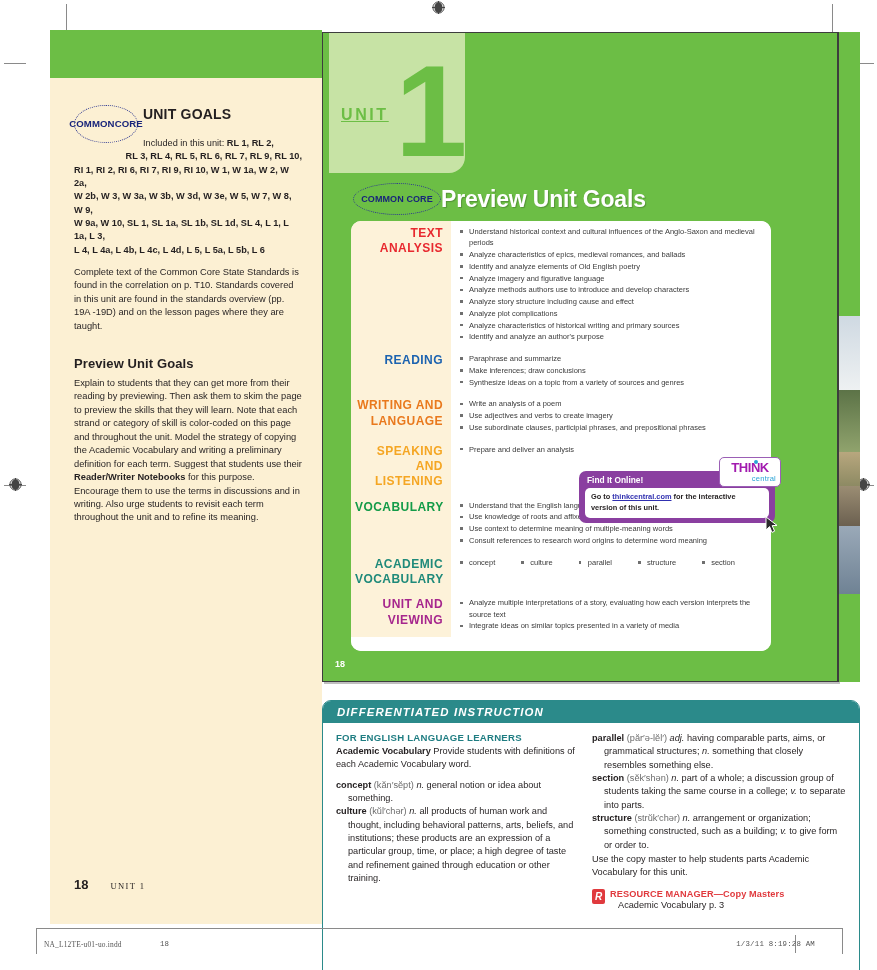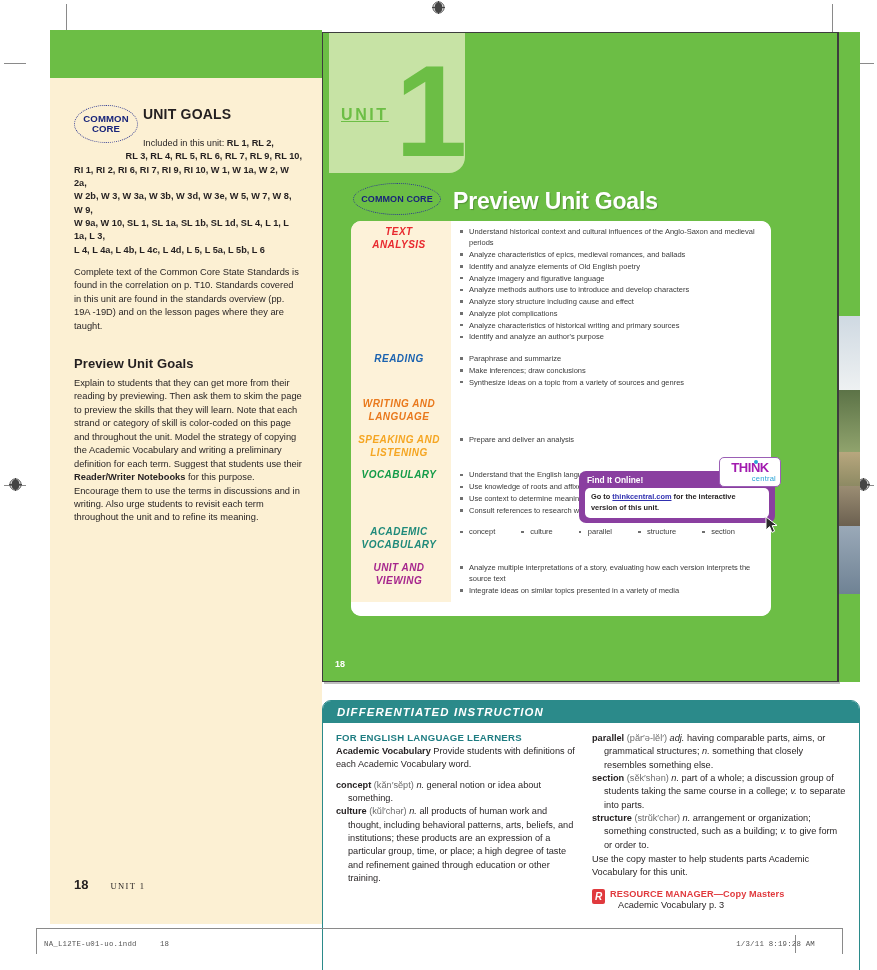--- a/index.html
+++ b/index.html
@@ -49,21 +49,21 @@
     line-height: 1.42;
     color: #231f20;
   }
 
   .cc-row { display: flex; align-items: flex-start; gap: 5px; }
   .cc-badge {
     flex: 0 0 auto;
     width: 62px; height: 36px;
     border-radius: 50%;
     border: 1.4px dotted #2c3792;
-    display: flex; flex-direction: column;
+    display: flex; flex-direction: row;
     align-items: center; justify-content: center;
     line-height: 1.02;
     margin-top: 1px;
   }
   .cc-badge span {
     color: #18247a;
     font-weight: bold;
     font-size: 9.6px;
     letter-spacing: .1px;
   }
@@ -131,21 +131,21 @@
     color: #6cbe45;
     font-weight: bold;
     font-size: 130px;
     line-height: .72;
     font-family: "Liberation Sans", sans-serif;
   }
 
   #sp-header {
     position: absolute;
     left: 30px; top: 150px;
-    display: flex; align-items: flex-end; gap: 12px;
+    display: flex; align-items: center; 
   }
   .cc-badge-sm {
     width: 86px; height: 30px;
     border-radius: 50%;
     border: 1.2px dotted #2c3792;
     display: flex; align-items: center; justify-content: center;
   }
   .cc-badge-sm span {
     color: #18247a; font-weight: bold;
     font-size: 9px; letter-spacing: .1px;
@@ -164,28 +164,27 @@
     width: 420px;
     background: #ffffff;
     border-radius: 10px;
     overflow: hidden;
     display: flex;
   }
   .goal-row { display: flex; }
   .goal-label {
     width: 100px; flex: 0 0 100px;
     background: #fdf2d9;
-    text-align: center;
+    text-align: right;
     padding: 5px 8px 5px 4px;
     box-sizing: border-box;
     font-weight: bold;
-    font-size: 10px;
+    font-size: 12px;
     letter-spacing: .45px;
     line-height: 1.28;
-    font-style: italic;
   }
   .goal-items {
     flex: 1 1 auto;
     background: #ffffff;
     padding: 5px 10px 5px 9px;
     box-sizing: border-box;
   }
   .goal-li {
     position: relative;
     padding-left: 9px;
@@ -390,21 +389,21 @@
     left: 36px; top: 928px;
     width: 806px; height: 1px;
     background: #8a8a8a;
   }
   .pf-tick {
     position: absolute; width: 1px; height: 26px; background: #8a8a8a;
   }
   #pf-filename {
     position: absolute;
     left: 44px; top: 940px;
-    font-family: Liberation Mono, monospace;
+    font-family: Liberation Serif, serif;
     font-size: 7.4px;
     color: #555;
     letter-spacing: .2px;
   }
   #pf-page {
     position: absolute;
     left: 160px; top: 940px;
     font-family: "Liberation Mono", monospace;
     font-size: 7.4px;
     color: #555;
@@ -542,20 +541,25 @@
                 <div class="goal-li">Paraphrase and summarize</div>
                 <div class="goal-li">Make inferences; draw conclusions</div>
                 <div class="goal-li">Synthesize ideas on a topic from a variety of sources and genres</div>
               </div>
             </div>
             <div class="goal-row">
               <div class="goal-label c-writing">
                 <div>WRITING AND</div>
                 <div>LANGUAGE</div>
               </div>
+              <div class="goal-items">
+                <div class="goal-li">Write an analysis of a poem</div>
+                <div class="goal-li">Use adjectives and verbs to create imagery</div>
+                <div class="goal-li">Use subordinate clauses, participial phrases, and prepositional phrases</div>
+              </div>
             </div>
             <div class="goal-row">
               <div class="goal-label c-speaking">
                 <div>SPEAKING AND</div>
                 <div>LISTENING</div>
               </div>
               <div class="goal-items">
                 <div class="goal-li">Prepare and deliver an analysis</div>
               </div>
             </div>

